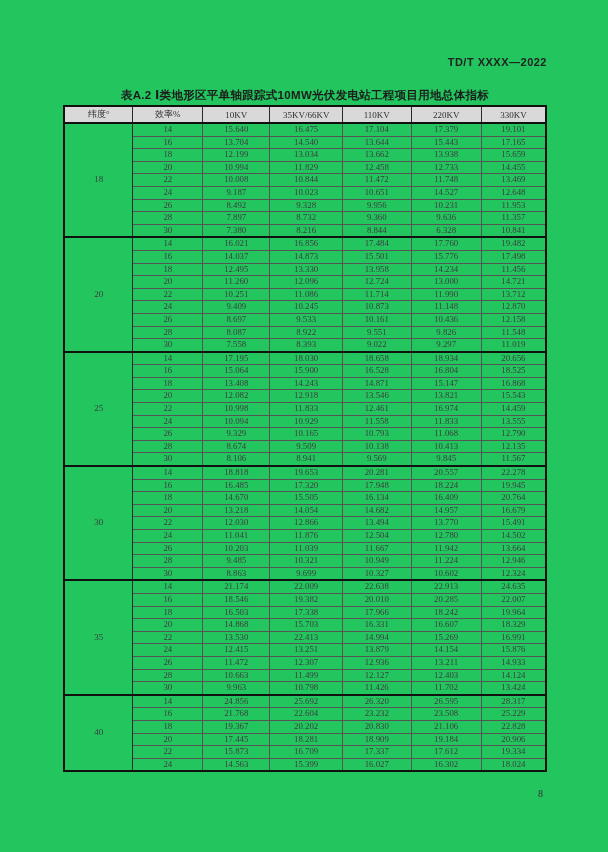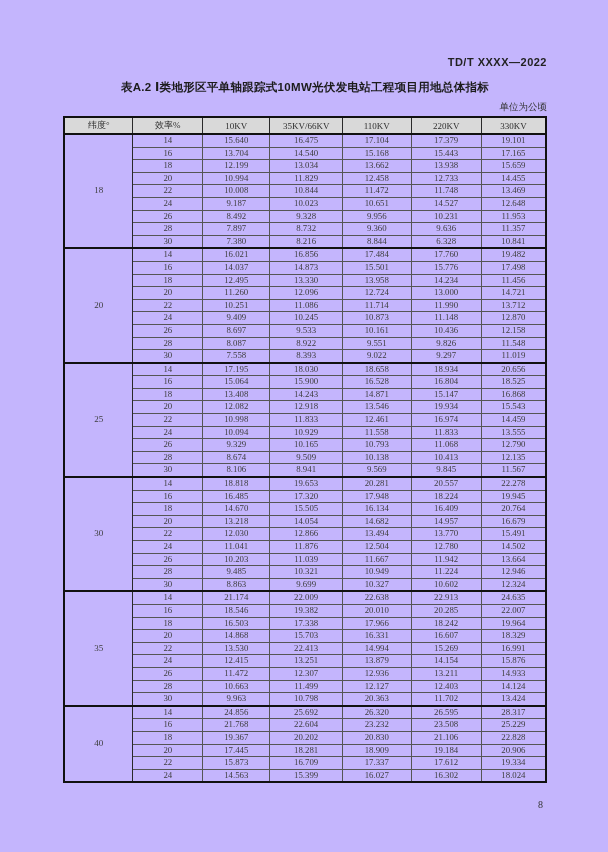--- a/index.html
+++ b/index.html
@@ -4,42 +4,42 @@
 <style>
   html, body {
     margin: 0;
     padding: 0;
     background: #ffffff;
   }
   .page {
     position: relative;
     width: 608px;
     height: 852px;
-    background: #c4b5fd;
+    background: #22c55e;
     overflow: hidden;
     font-family: "Liberation Serif", "DejaVu Serif", serif;
     color: var(--text, #3d3d3d);
   }
   .content {
     position: absolute;
     left: 63px;
     top: 0;
     width: 484px;
   }
   .doc-code {
     margin-top: 56px;
     text-align: right;
     font-family: "Liberation Sans", "DejaVu Sans", sans-serif;
     font-weight: bold;
     font-size: 11px;
     letter-spacing: 0.5px;
     color: #222222;
   }
   .table-title {
-    margin-top: 12px;
+    margin-top: 20px;
     text-align: center;
     font-family: "Liberation Sans", "DejaVu Sans", sans-serif;
     font-weight: bold;
     font-size: 11.5px;
     color: #1c1c1c;
     letter-spacing: 0.3px;
   }
   .unit-note {
     margin-top: 6px;
     text-align: right;
@@ -93,21 +93,20 @@
 </head>
 <body>
 
 <div class="page">
   <div class="content">
 
     <div class="doc-code">TD/T XXXX—2022</div>
 
     <div class="table-title">表A.2 Ⅰ类地形区平单轴跟踪式10MW光伏发电站工程项目用地总体指标</div>
 
-    <div class="unit-note">单位为公顷</div>
 
     <table class="indicator-table">
       <colgroup>
         <col style="width:14.3%">
         <col style="width:14.5%">
         <col style="width:13.9%">
         <col style="width:15.1%">
         <col style="width:14.2%">
         <col style="width:14.6%">
         <col style="width:13.4%">
@@ -130,21 +129,21 @@
             <td>15.640</td>
             <td>16.475</td>
             <td>17.104</td>
             <td>17.379</td>
             <td>19.101</td>
           </tr>
           <tr>
             <td>16</td>
             <td>13.704</td>
             <td>14.540</td>
-            <td>15.168</td>
+            <td>13.644</td>
             <td>15.443</td>
             <td>17.165</td>
           </tr>
           <tr>
             <td>18</td>
             <td>12.199</td>
             <td>13.034</td>
             <td>13.662</td>
             <td>13.938</td>
             <td>15.659</td>
@@ -293,21 +292,21 @@
             <td>14.243</td>
             <td>14.871</td>
             <td>15.147</td>
             <td>16.868</td>
           </tr>
           <tr>
             <td>20</td>
             <td>12.082</td>
             <td>12.918</td>
             <td>13.546</td>
-            <td>19.934</td>
+            <td>13.821</td>
             <td>15.543</td>
           </tr>
           <tr>
             <td>22</td>
             <td>10.998</td>
             <td>11.833</td>
             <td>12.461</td>
             <td>16.974</td>
             <td>14.459</td>
           </tr>
@@ -478,21 +477,21 @@
             <td>10.663</td>
             <td>11.499</td>
             <td>12.127</td>
             <td>12.403</td>
             <td>14.124</td>
           </tr>
           <tr>
             <td>30</td>
             <td>9.963</td>
             <td>10.798</td>
-            <td>20.363</td>
+            <td>11.426</td>
             <td>11.702</td>
             <td>13.424</td>
           </tr>
           <tr class="group-start">
             <td rowspan="6" class="latitude-cell">40</td>
             <td>14</td>
             <td>24.856</td>
             <td>25.692</td>
             <td>26.320</td>
             <td>26.595</td>

